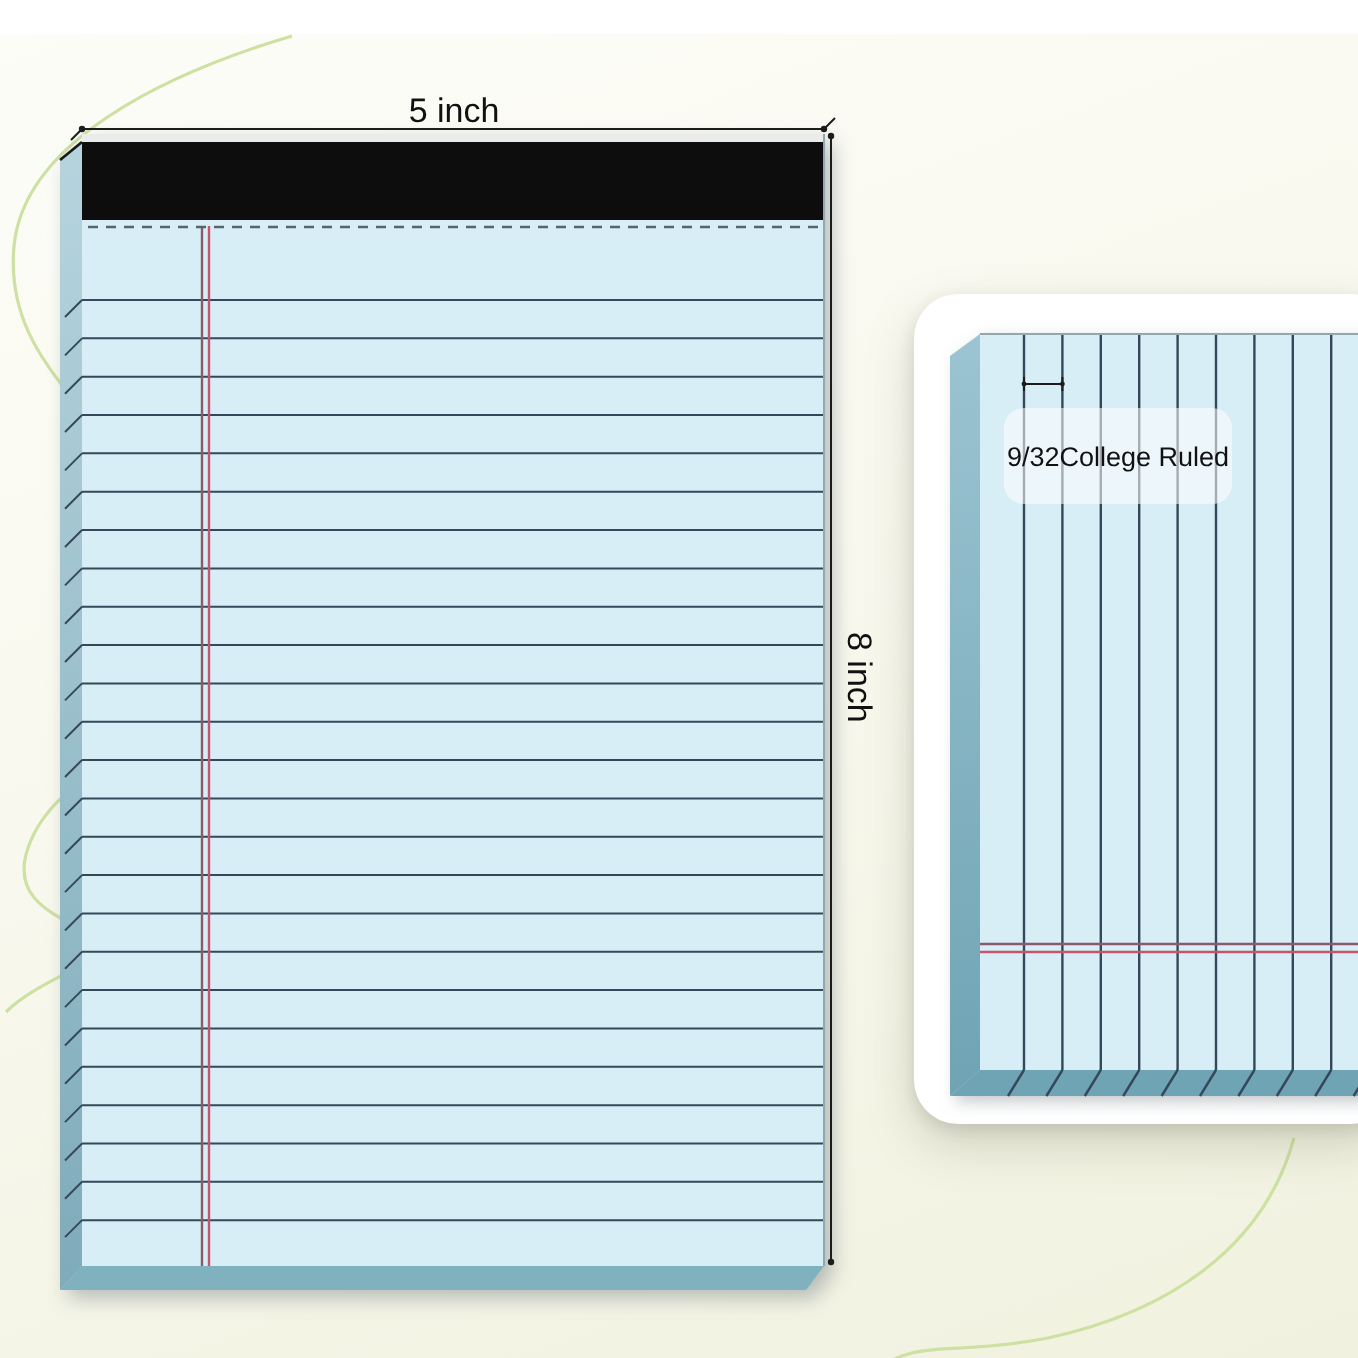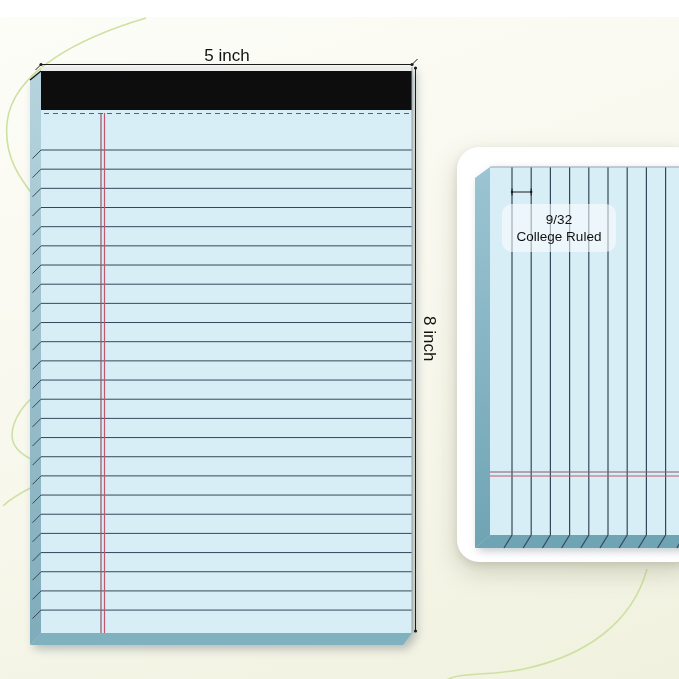--- a/index.html
+++ b/index.html
@@ -35,21 +35,21 @@
     writing-mode:vertical-rl;font-size:17px;display:flex;align-items:center;
   }
   .card{
     position:absolute;left:457px;top:130px;width:240px;height:415px;
     background:var(--card_bg);border-radius:22px;
     box-shadow:0 10px 24px rgba(120,120,95,0.28),0 3px 8px rgba(0,0,0,0.10);
   }
   .ruling-label{
     position:absolute;left:45px;top:57px;width:114px;height:48px;
     background:var(--label_bg);border-radius:10px;
-    display:flex;flex-direction:column;align-items:center;justify-content:center;
+    display:flex;flex-direction:row;align-items:center;justify-content:center;
     font-size:13.5px;line-height:17px;text-align:center;
   }
 </style>
 </head>
 <body>
 
 <div class="stage">
 
   <svg class="layer" width="679" height="679" viewBox="0 0 679 679">
     <path class="squiggle" d="M146,1 C82,20 12,54 7,106 C3,150 31,173 47,197 C80,241 104,276 95,317 C86,358 28,366 14,407 C4,436 34,442 48,452 C62,462 22,470 3,489"></path>

